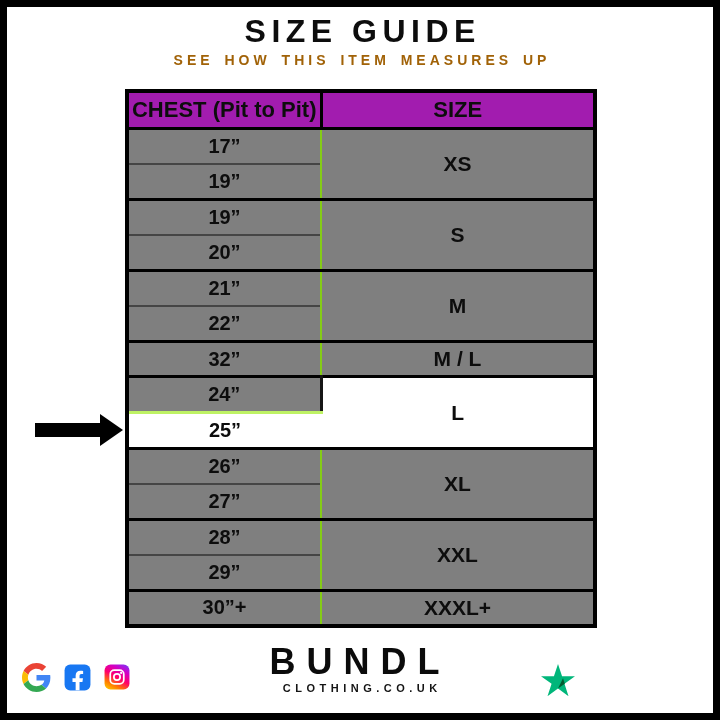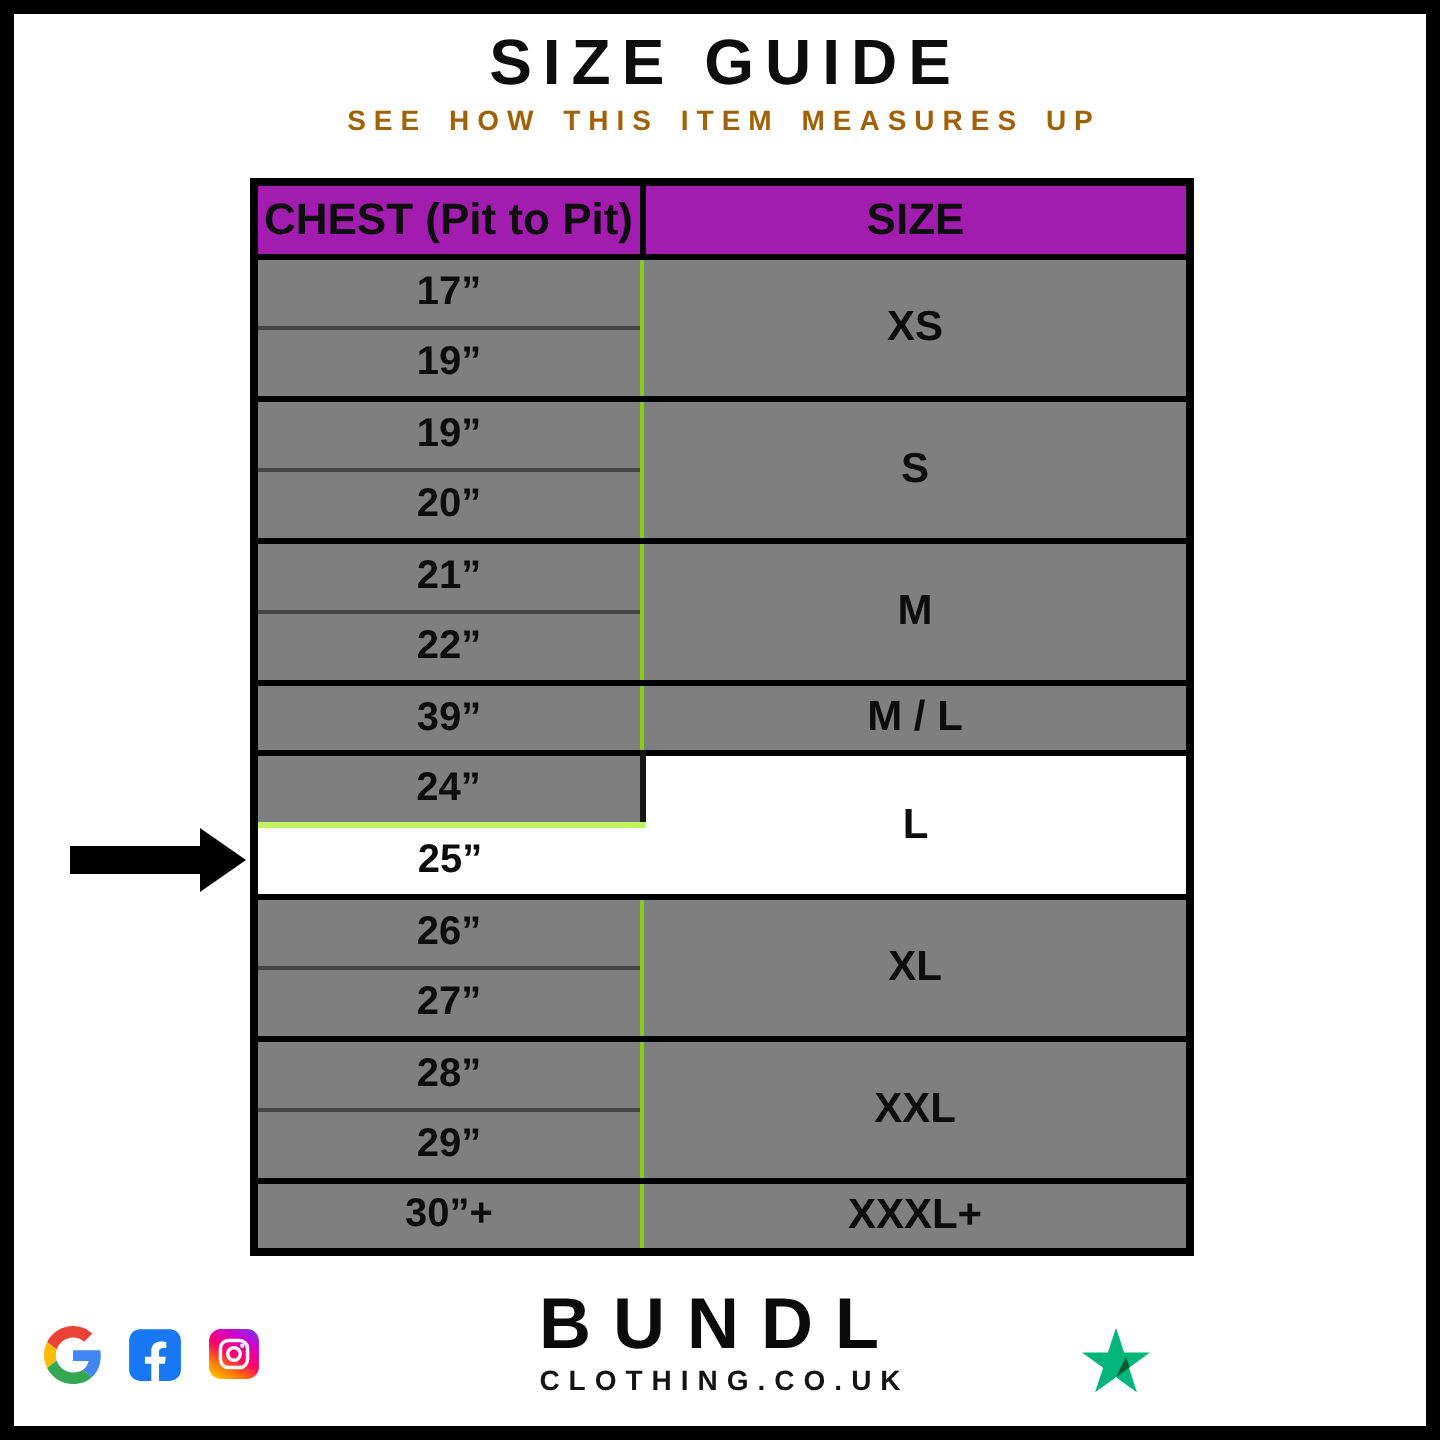--- a/index.html
+++ b/index.html
@@ -48,21 +48,21 @@
   .size-table tbody tr{height:35px;}
 
   
   .pointer-arrow{position:absolute;left:35px;top:414px;width:88px;height:32px;}
 
   
   .social-row{position:absolute;left:22px;top:661px;display:flex;align-items:center;gap:13px;height:32px;}
   .social-row svg{display:block;}
   .brand{position:absolute;left:0;top:644px;width:100%;text-align:center;line-height:1;}
   .brand-name{font-size:36px;font-weight:700;letter-spacing:11px;color:#0b0b0b;}
-  .brand-domain{margin-top:3px;font-size:14px;font-weight:700;letter-spacing:4.5px;padding-left:4.5px;color:#141414;}
+  .brand-domain{margin-top:3px;font-size:11px;font-weight:700;letter-spacing:4.5px;padding-left:4.5px;color:#141414;}
   .trustpilot{position:absolute;left:541px;top:661px;display:flex;align-items:center;gap:3px;height:37px;}
   .trustpilot-label{font-size:27px;font-weight:700;letter-spacing:-0.8px;color:#191919;}
 </style>
 </head>
 <body>
 
 <div class="canvas">
   <div class="frame"></div>
 
   <div class="title">SIZE GUIDE</div>
@@ -98,21 +98,21 @@
 
       <tr>
         <td class="m t3">21”</td>
         <td class="s t3" rowspan="2">M</td>
       </tr>
       <tr>
         <td class="m t1">22”</td>
       </tr>
 
       <tr>
-        <td class="m t3">39”</td>
+        <td class="m t3">32”</td>
         <td class="s t3">M / L</td>
       </tr>
 
       <tr>
         <td class="m t3 cell-24">24”</td>
         <td class="s t3 hl" rowspan="2">L</td>
       </tr>
       <tr>
         <td class="m hl">25”</td>
       </tr>

